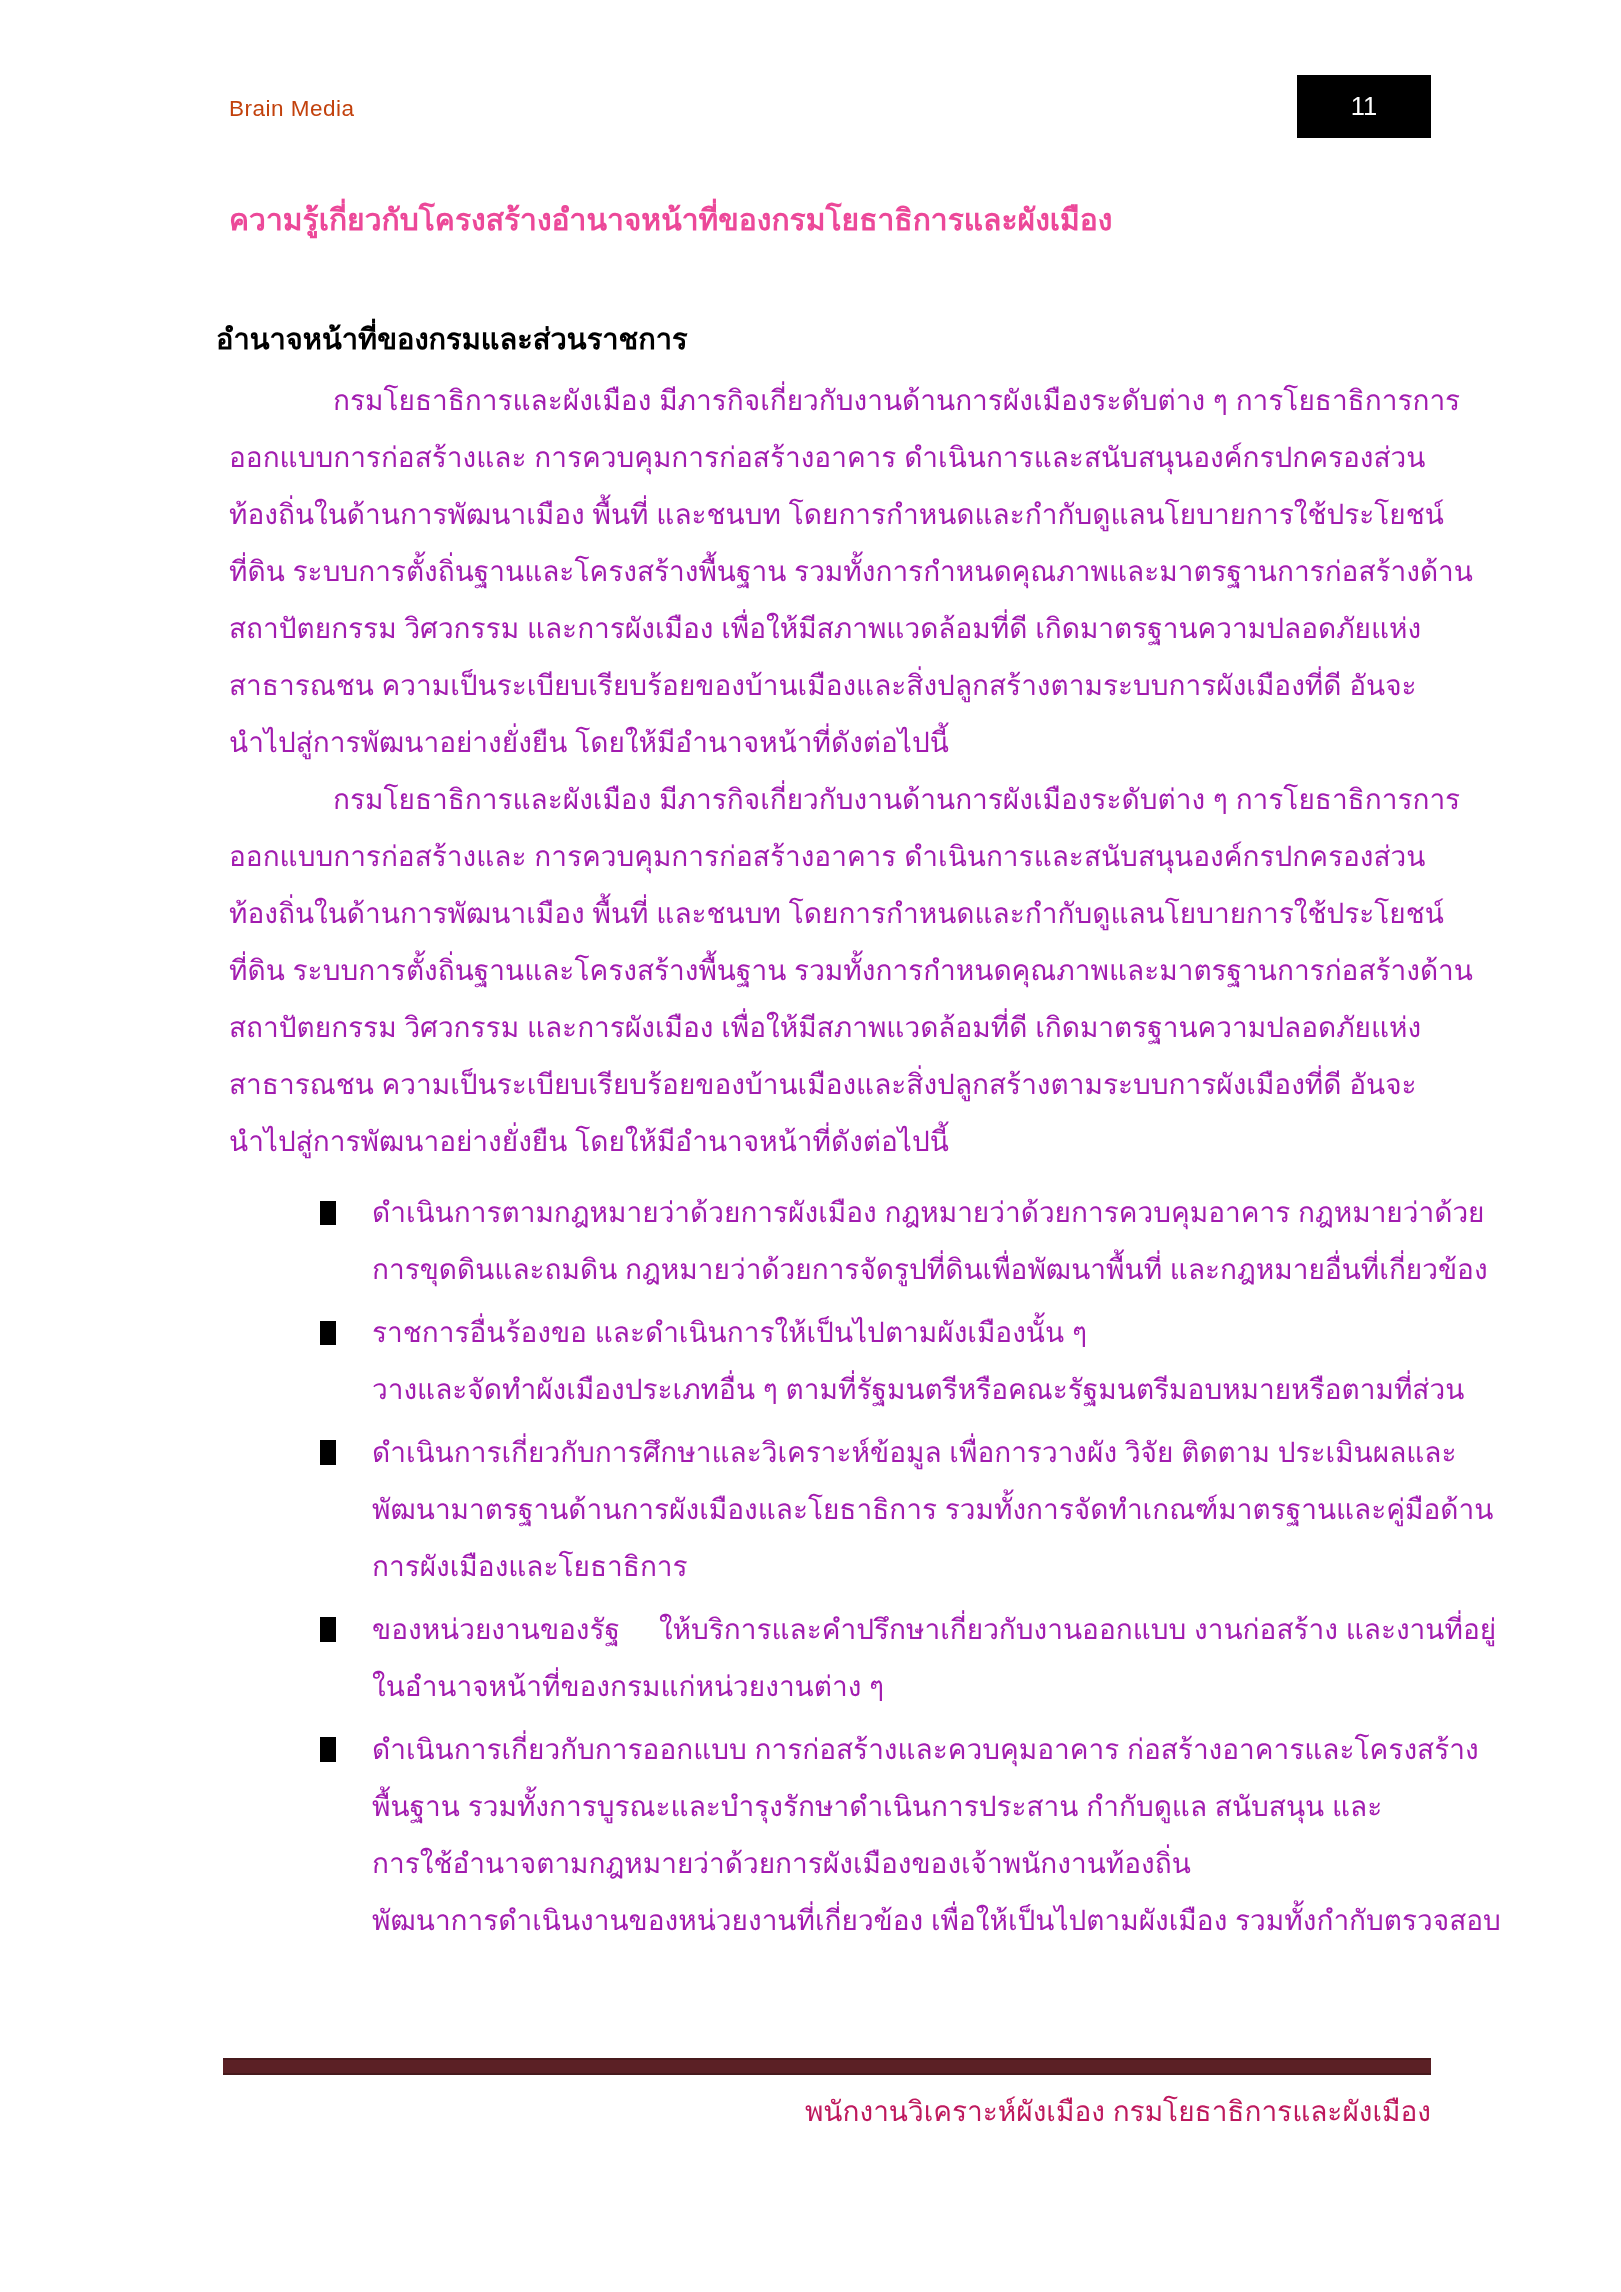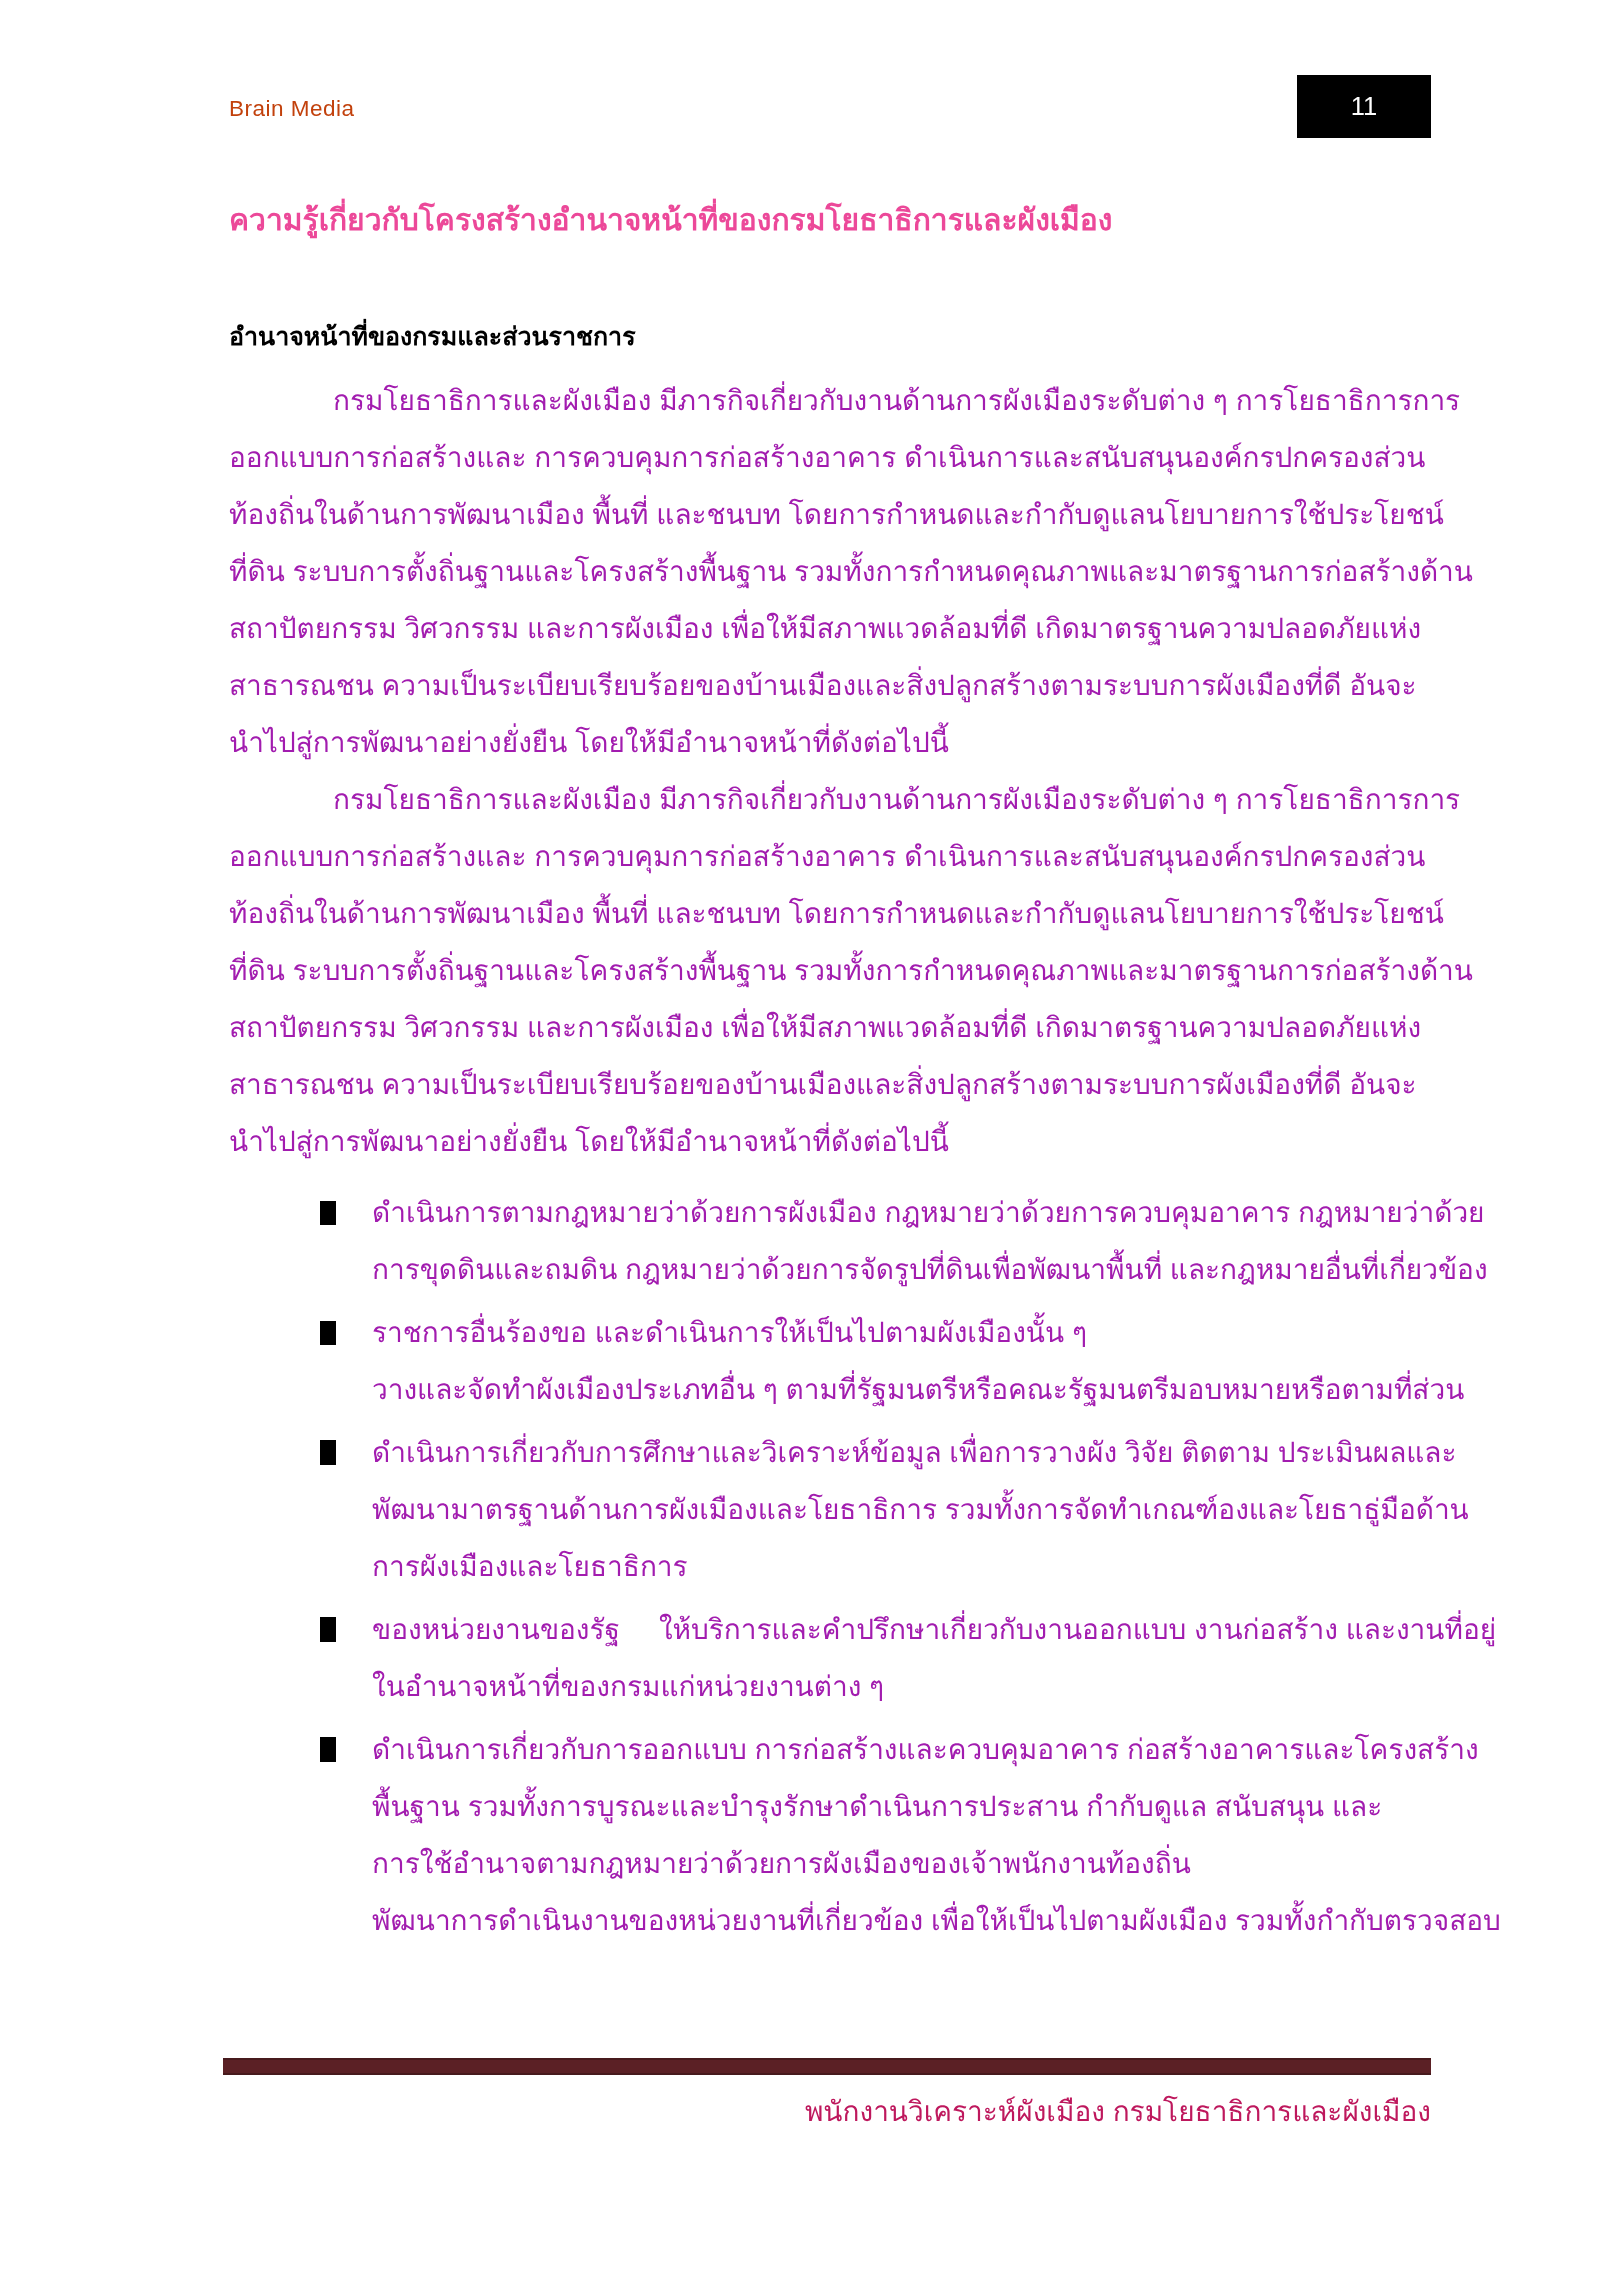--- a/index.html
+++ b/index.html
@@ -25,22 +25,22 @@
   }
   .page-number-box span { color:#ffffff; font-size:25.5px; }
 
   .doc-title {
     position:absolute; left:229px; top:196px; width:1202px;
     margin:0; 
     font-size:30px; font-weight:bold; color:#ec4899;
     white-space:nowrap;
   }
   .section-heading {
-    position:absolute; left:229px; top:316px; width:1202px;
-    margin:0; font-size:25px; font-weight:bold; color:#000000;
+    position:absolute; left:216px; top:316px; width:1202px;
+    margin:0; font-size:29px; font-weight:bold; color:#000000;
     white-space:nowrap;
   }
 
   .body-text {
     position:absolute; left:229px; top:372px; width:1202px;
   }
   .paragraph { margin:0; }
   .text-line {
     height:57px; line-height:57px;
     font-size:28px; white-space:pre; color:#a21caf;
@@ -115,21 +115,21 @@
         <div class="text-line">การขุดดินและถมดิน กฎหมายว่าด้วยการจัดรูปที่ดินเพื่อพัฒนาพื้นที่ และกฎหมายอื่นที่เกี่ยวข้อง</div>
       </li>
       <li class="bullet-item">
         <span class="bullet-marker"></span>
         <div class="text-line">ราชการอื่นร้องขอ และดำเนินการให้เป็นไปตามผังเมืองนั้น ๆ</div>
         <div class="text-line">วางและจัดทำผังเมืองประเภทอื่น ๆ ตามที่รัฐมนตรีหรือคณะรัฐมนตรีมอบหมายหรือตามที่ส่วน</div>
       </li>
       <li class="bullet-item">
         <span class="bullet-marker"></span>
         <div class="text-line">ดำเนินการเกี่ยวกับการศึกษาและวิเคราะห์ข้อมูล เพื่อการวางผัง วิจัย ติดตาม ประเมินผลและ</div>
-        <div class="text-line">พัฒนามาตรฐานด้านการผังเมืองและโยธาธิการ รวมทั้งการจัดทำเกณฑ์องและโยธาธู่มือด้าน</div>
+        <div class="text-line">พัฒนามาตรฐานด้านการผังเมืองและโยธาธิการ รวมทั้งการจัดทำเกณฑ์มาตรฐานและคู่มือด้าน</div>
         <div class="text-line">การผังเมืองและโยธาธิการ</div>
       </li>
       <li class="bullet-item">
         <span class="bullet-marker"></span>
         <div class="text-line">ของหน่วยงานของรัฐ     ให้บริการและคำปรึกษาเกี่ยวกับงานออกแบบ งานก่อสร้าง และงานที่อยู่</div>
         <div class="text-line">ในอำนาจหน้าที่ของกรมแก่หน่วยงานต่าง ๆ</div>
       </li>
       <li class="bullet-item">
         <span class="bullet-marker"></span>
         <div class="text-line">ดำเนินการเกี่ยวกับการออกแบบ การก่อสร้างและควบคุมอาคาร ก่อสร้างอาคารและโครงสร้าง</div>

